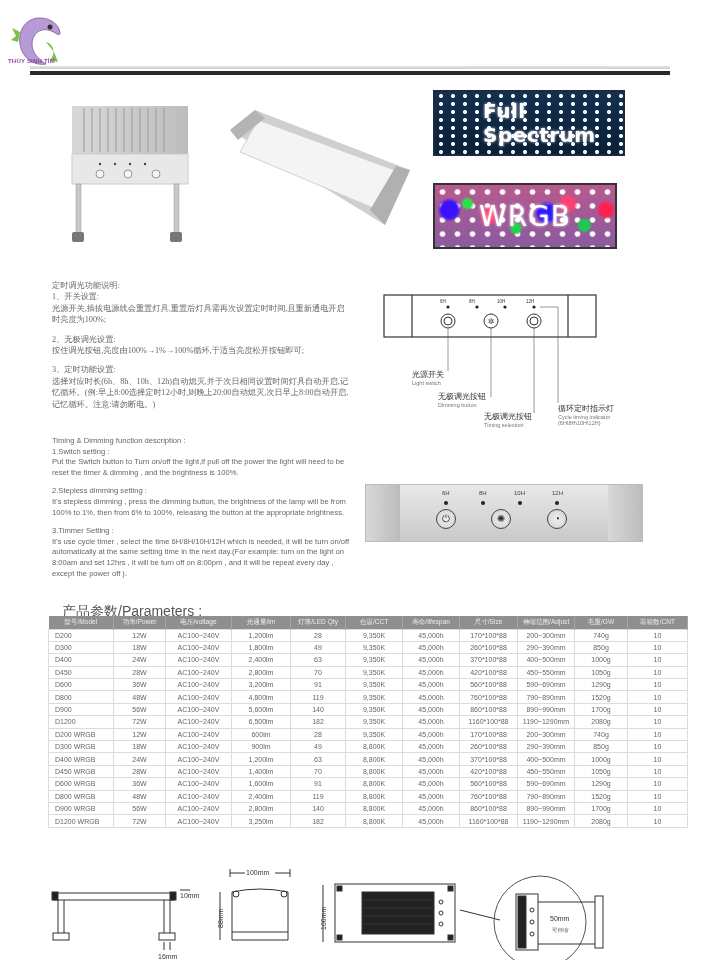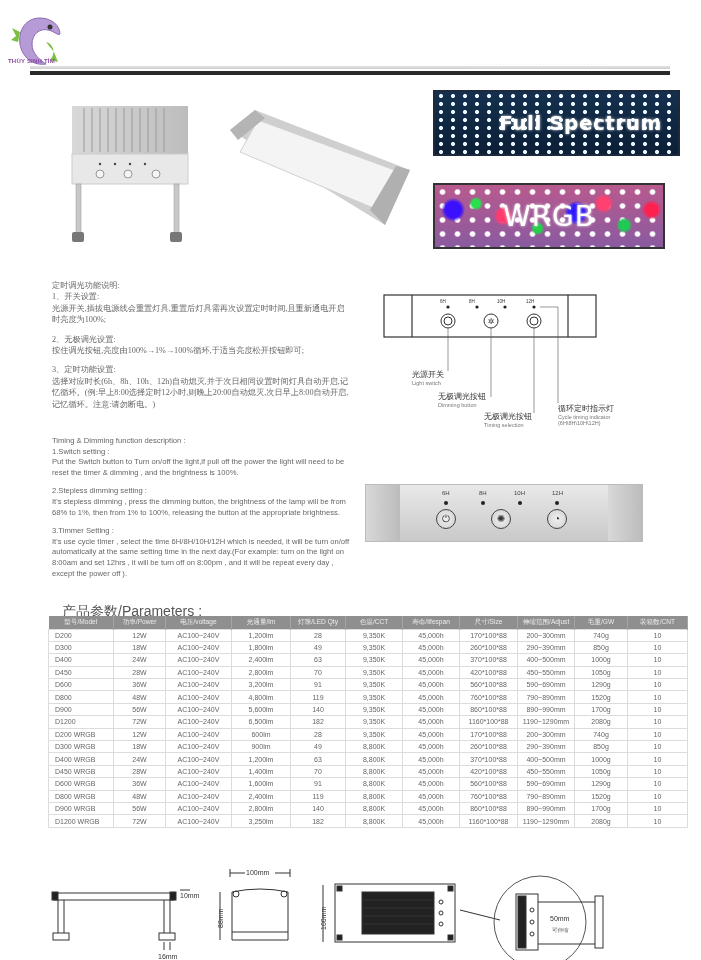--- a/index.html
+++ b/index.html
@@ -10,24 +10,24 @@
   #logo { left: 10px; top: 12px; width: 60px; height: 60px; }
   #logo-text { left: 8px; top: 58px; font-size: 6px; color: #8a4aa0; font-weight: bold; letter-spacing: 0.2px; }
   #header-rule-thin { left: 30px; top: 66px; width: 640px; height: 3px; background: linear-gradient(#e3e3e3,#cfcfcf); }
   #header-rule-thick { left: 30px; top: 71px; width: 640px; height: 4px; background: #2a2a2a; }
   #header-tiny { left: 470px; top: 62px; font-size: 3px; color: #aaa; letter-spacing: 1px; }
 
   
   #photo-fixture { left: 70px; top: 104px; width: 120px; height: 150px; }
   #photo-panel { left: 210px; top: 110px; width: 200px; height: 120px; }
   .banner { border: 2px solid #1c2a3c; display: flex; align-items: center; justify-content: center; font-weight: bold; color: #fff; text-shadow: 0 0 3px rgba(255,255,255,0.9); }
-  #banner-full { left: 433px; top: 90px; width: 247px; height: 66px; background:
+  #banner-full { left: 433px; top: 90px; width: 192px; height: 66px; background:
       radial-gradient(circle, #eaf6ff 1.6px, transparent 2.4px) 0 0/12px 8px,
       linear-gradient(#14304e, #0c1f36); font-size: 20px; font-family: "DejaVu Sans", sans-serif; letter-spacing: 0.5px; padding-left: 48px; }
-  #banner-wrgb { left: 433px; top: 183px; width: 232px; height: 66px; border-color: #333; background:
+  #banner-wrgb { left: 433px; top: 183px; width: 184px; height: 66px; border-color: #333; background:
       radial-gradient(circle at 8% 40%, #3a10ff 0 8px, transparent 12px),
       radial-gradient(circle at 62% 45%, #2b15ff 0 8px, transparent 12px),
       radial-gradient(circle at 18% 30%, #29e04a 0 4px, transparent 7px),
       radial-gradient(circle at 45% 70%, #26d04a 0 4px, transparent 7px),
       radial-gradient(circle at 83% 65%, #20c855 0 5px, transparent 8px),
       radial-gradient(circle at 30% 50%, #ff3b6e 0 6px, transparent 10px),
       radial-gradient(circle at 74% 30%, #ff4070 0 6px, transparent 10px),
       radial-gradient(circle at 95% 40%, #ff2050 0 6px, transparent 10px),
       radial-gradient(circle, #ffffff 2px, transparent 3.5px) 0 0/15px 14px,
       linear-gradient(#b85a8e, #8a5aa0); font-size: 28px; font-weight: normal; font-family: "DejaVu Sans", sans-serif; letter-spacing: 1px; }
@@ -132,21 +132,21 @@
   <div>3、定时功能设置:</div>
   <div>选择对应时长(6h、8h、10h、12h)自动熄灭,并于次日相同设置时间灯具自动开启,记忆循环。(例:早上8:00选择定时12小时,则晚上20:00自动熄灭,次日早上8:00自动开启,记忆循环。注意:请勿断电。)</div>
 </div>
 
 <div id="en-block" class="abs">
   <div>Timing &amp; Dimming function description :</div>
   <div>1.Switch setting :</div>
   <div>Put the Switch button to Turn on/off the light,if pull off the power the light will need to be reset the timer &amp; dimming , and the brightness is 100%.</div>
   <div class="gap"></div>
   <div>2.Stepless dimming setting :</div>
-  <div>It's stepless dimming , press the dimming button, the brightness of the lamp will be from 68% to 1%, then from 1% to 100%, releasing the button at the appropriate brightness.</div>
+  <div>It's stepless dimming , press the dimming button, the brightness of the lamp will be from 100% to 1%, then from 6% to 100%, releasing the button at the appropriate brightness.</div>
   <div class="gap"></div>
   <div>3.Timmer Setting :</div>
   <div>It's use cycle timer , select the time 6H/8H/10H/12H which is needed, it will be turn on/off automatically at the same setting time in the next day.(For example: turn on the light on 8:00am and  set 12hrs , it will be turn off on 8:00pm , and it will be repeat every day , except the power off ).</div>
 </div>
 
 <div id="ctrl-diagram" class="abs">
   <svg width="300" height="150" viewBox="0 0 300 150" style="position:absolute;left:0;top:0;">
     <rect x="2" y="2" width="212" height="42" fill="#fff" stroke="#333" stroke-width="1.2"></rect>
     <line x1="30" y1="2" x2="30" y2="44" stroke="#333" stroke-width="1.2"></line>
     <line x1="186" y1="2" x2="186" y2="44" stroke="#333" stroke-width="1.2"></line>

